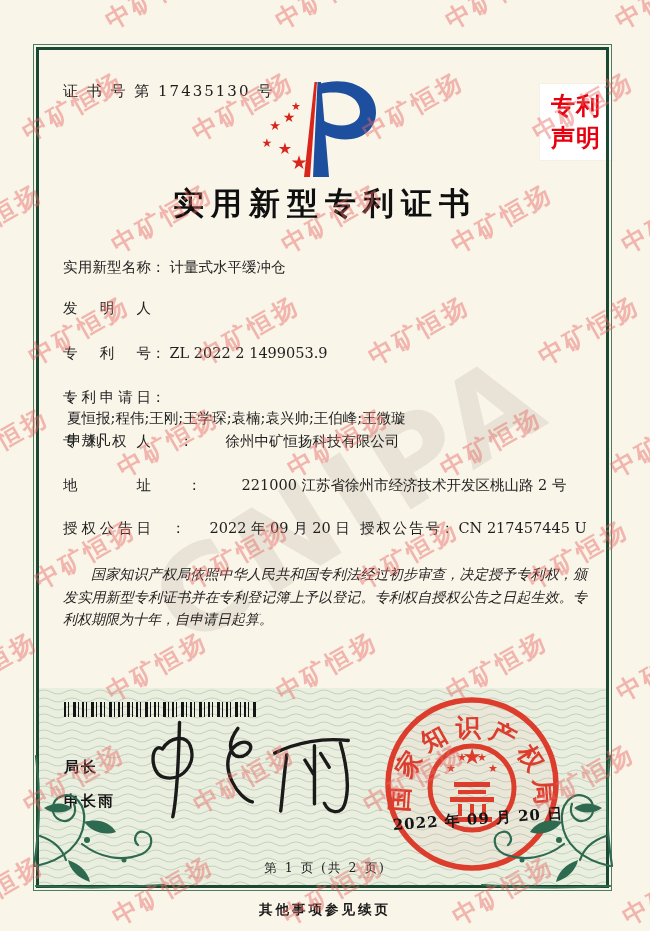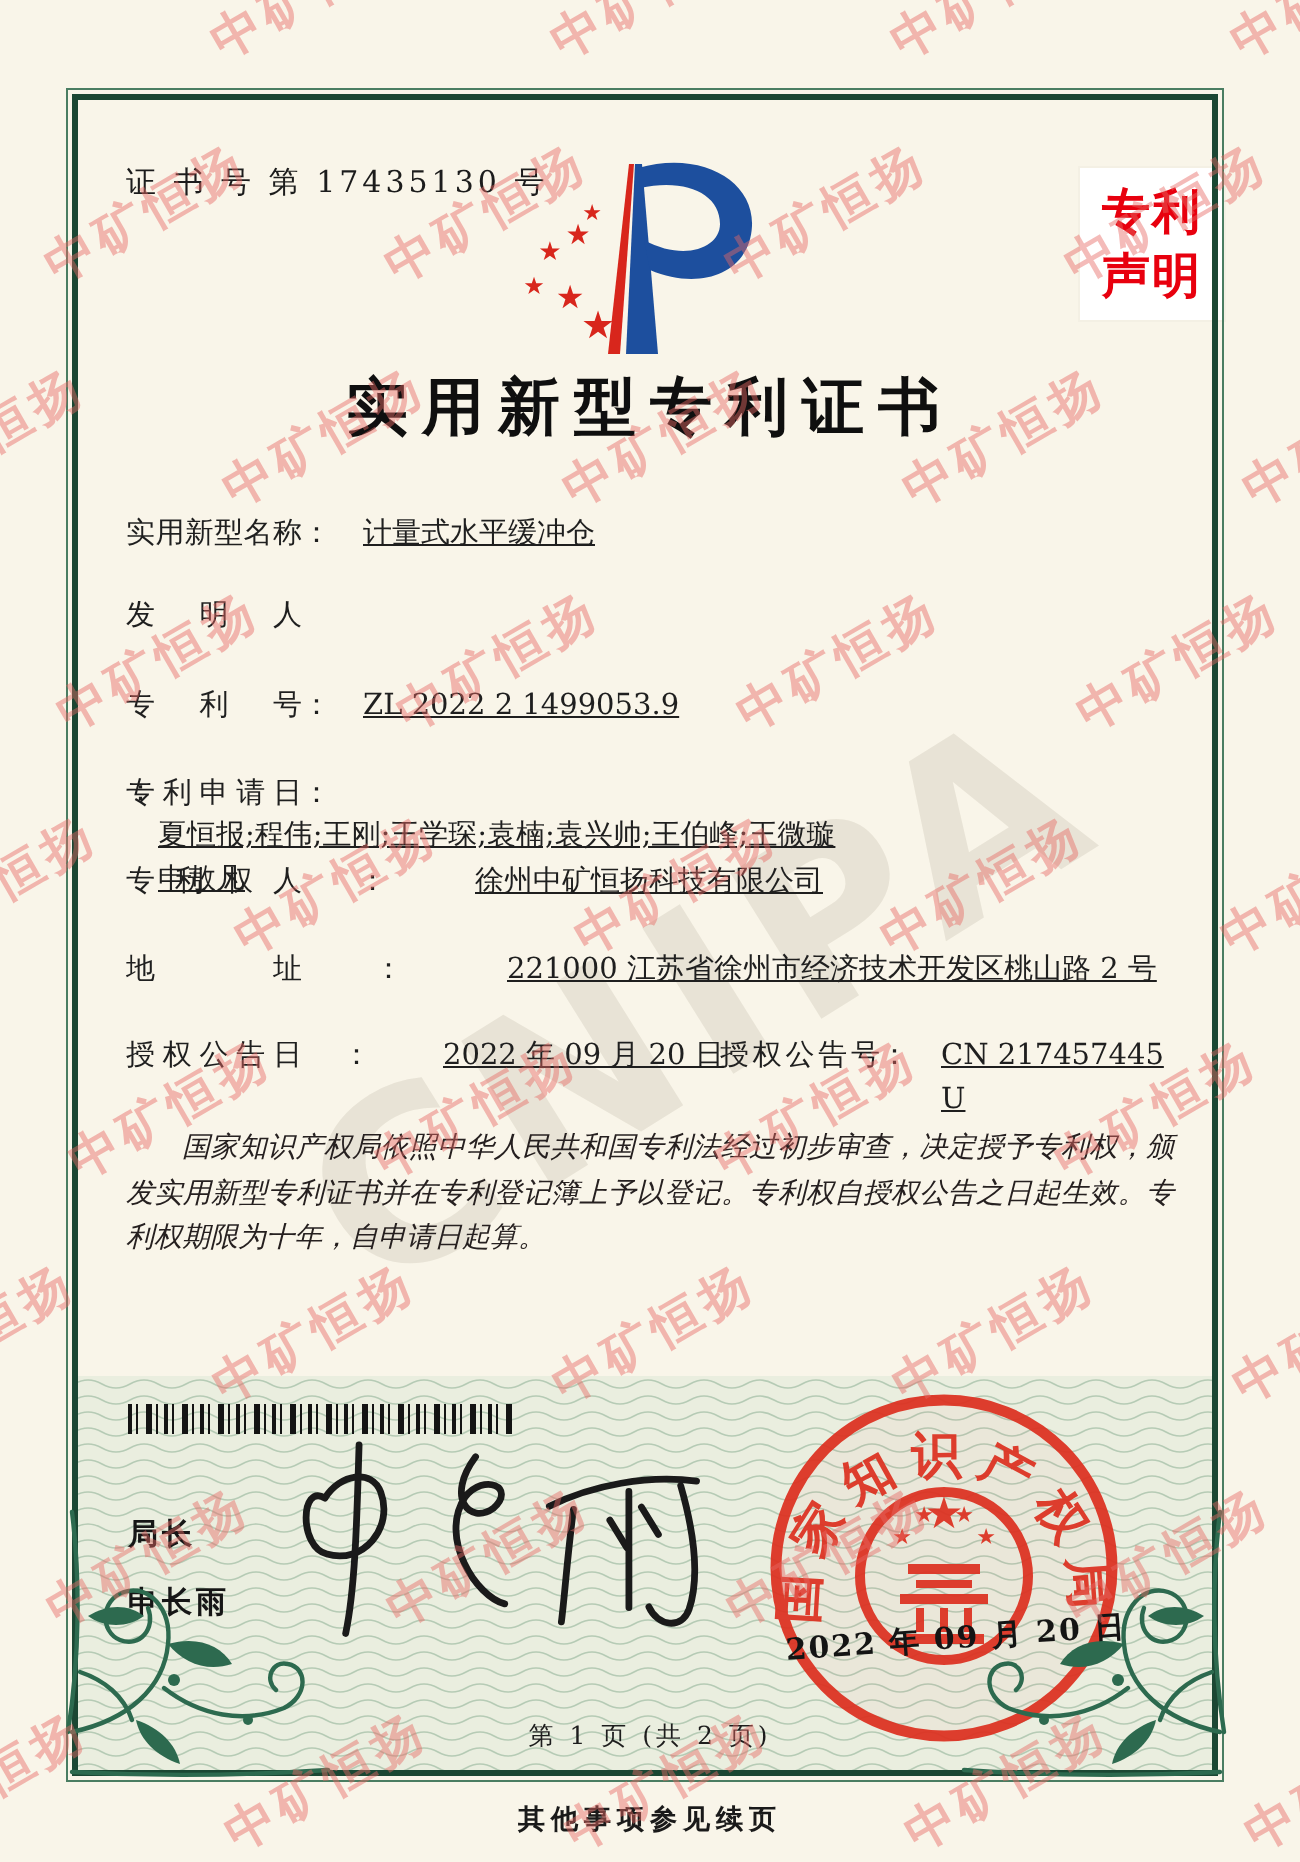--- a/index.html
+++ b/index.html
@@ -60,21 +60,21 @@
   
   .field-row{
     position:absolute;left:63px;width:530px;font-size:14.5px;color:#1f1f1f;
     display:flex;align-items:flex-start;z-index:2;line-height:22px;
   }
   .flabel{
     display:inline-block;width:88px;text-align:justify;text-align-last:justify;
     flex:0 0 88px;
   }
   .fcolon{flex:0 0 auto;}
-  .fvalue{margin-left:16px;text-decoration:underline;}
+  .fvalue{margin-left:4px;}
   .grant-no-group{position:absolute;left:297px;top:0;display:flex;}
   .grant-no-group .flabel{width:80px;flex:0 0 80px;}
   
   .body-text{
     position:absolute;left:63px;top:543px;width:524px;z-index:2;
     font-size:14px;line-height:22.5px;font-style:italic;color:#262020;
     text-align:justify;
     margin-top:20px;
   }
   .body-text p{margin:0;text-indent:2em;}

